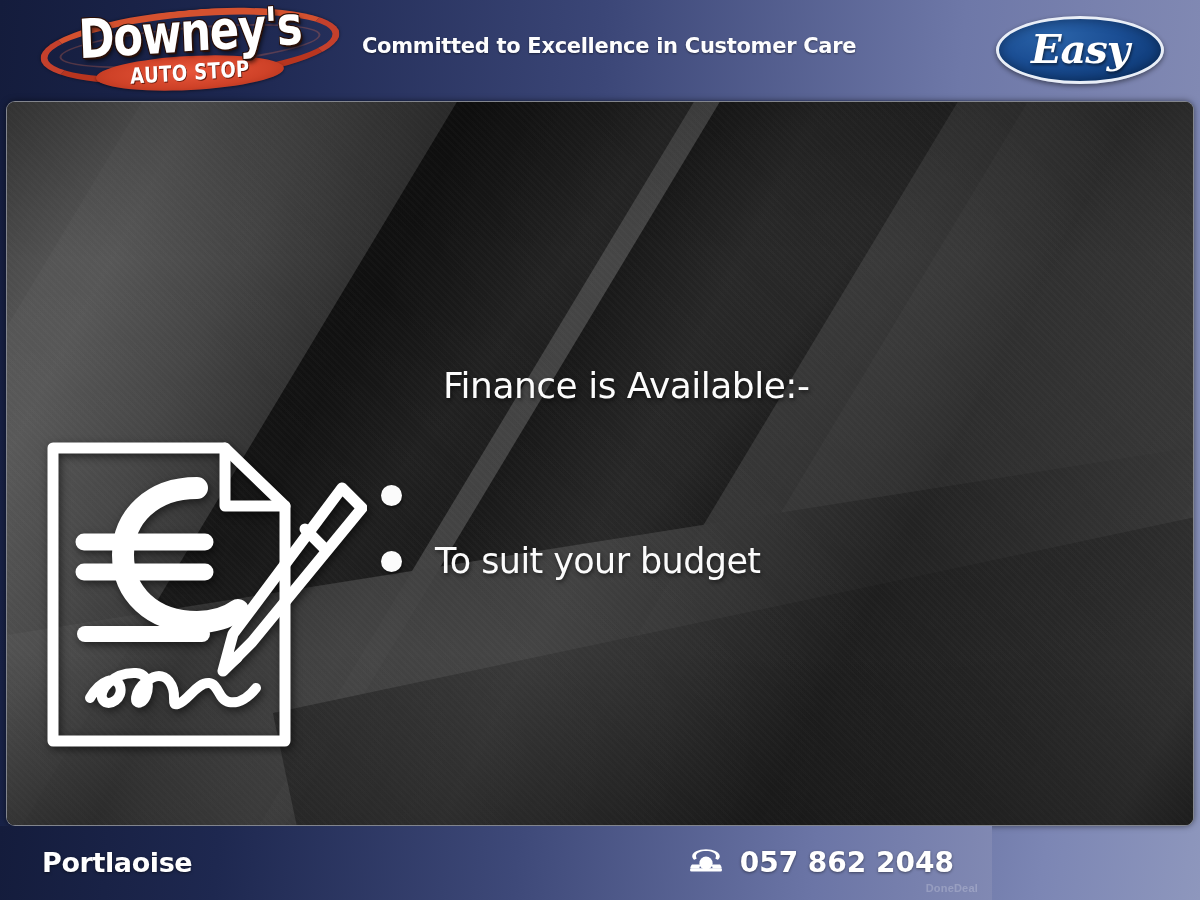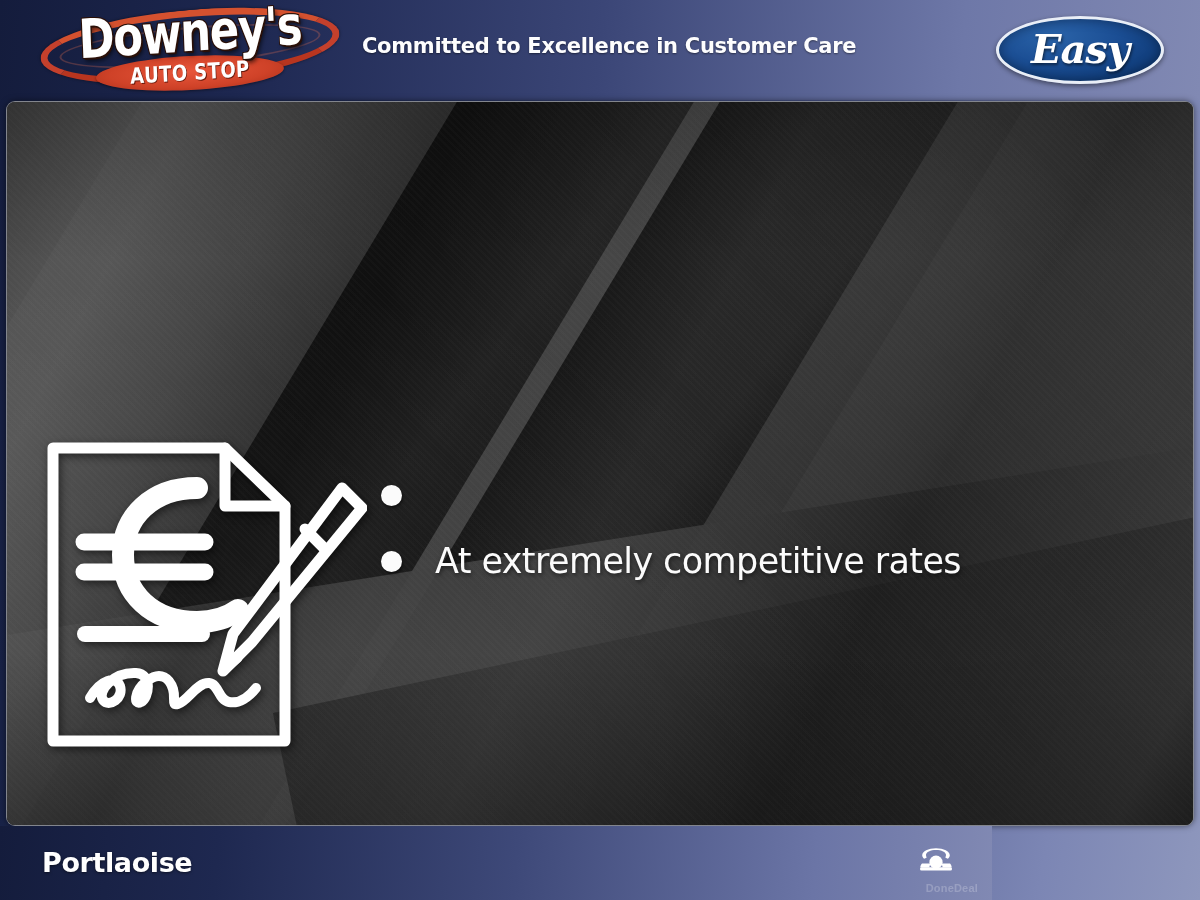--- a/index.html
+++ b/index.html
@@ -306,43 +306,45 @@
                  C202 272 212 265 219 256" stroke-width="10"></path>
 
         <path d="M305 56 L325 76 L215 210 L186 239 L196 202 Z" stroke-width="11"></path>
 
         <path d="M268 97 L289 118" stroke-width="11"></path>
 
         <path d="M186 239 L201 226" stroke-width="9"></path>
       </svg>
     </div>
 
+    <div class="headline">Finance is Available:-</div>
 
     <ul class="bullets">
       <li class="bullet-row">
         <span class="bullet-dot"></span>
       </li>
       <li class="bullet-row">
         <span class="bullet-dot"></span>
-        <span class="bullet-text">At extremely competitive rates</span>
+        <span class="bullet-text">To suit your budget</span>
       </li>
     </ul>
   </div>
 
   <div class="footer">
     <div class="branch">Portlaoise</div>
 
     <div class="phone-wrap">
       <span class="phone-icon">
         <svg width="36" height="28" viewBox="0 0 36 28" xmlns="http://www.w3.org/2000/svg" fill="#ffffff">
           <path d="M18 2.2c-7.6 0-13.8 3.1-13.8 7.0 0 1.3 0.7 2.5 1.9 3.5l2.5-1.0C8.1 10.0 8 9.4 8 8.8 8 6.0 12.5 3.9 18 3.9s10 2.1 10 4.9c0 0.6-0.1 1.2-0.6 2.9l2.5 1.0c1.2-1.0 1.9-2.2 1.9-3.5 0-3.9-6.2-7.0-13.8-7.0z"></path>
           <circle cx="18" cy="16.2" r="6.6"></circle>
           <path d="M4.0 17.6h9.0c0 0-1.6 2.2-1.6 4.0H2.3c0-1.6 0.8-3.2 1.7-4.0z"></path>
           <path d="M32.0 17.6h-9.0c0 0 1.6 2.2 1.6 4.0h9.1c0-1.6-0.8-3.2-1.7-4.0z"></path>
           <rect x="2" y="21.2" width="32" height="3.4" rx="1.5"></rect>
         </svg>
       </span>
+      <span class="phone-num">057 862 2048</span>
     </div>
 
     <div class="watermark">DoneDeal</div>
   </div>
 
 </div>
 
 </body></html>

